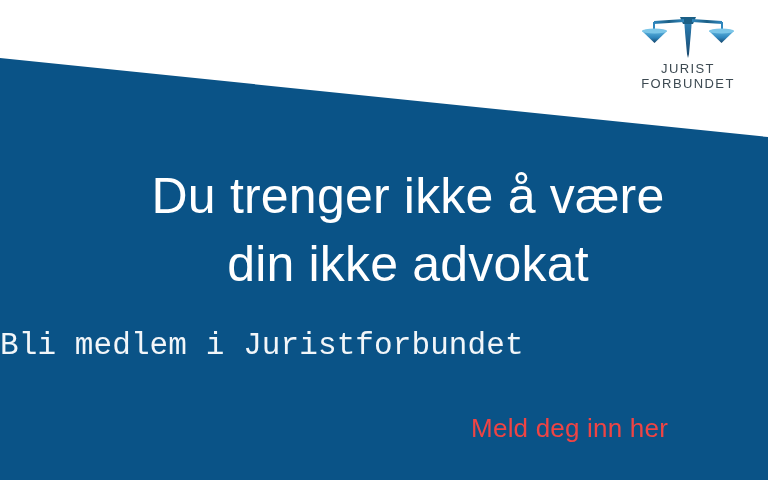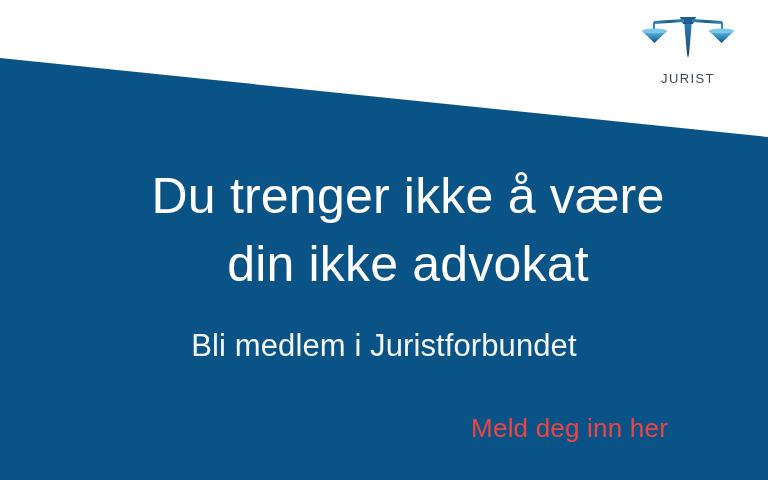--- a/index.html
+++ b/index.html
@@ -42,21 +42,21 @@
     text-align: center;
     z-index: 5;
   }
   .logo-mark {
     display: block;
     margin: 0 auto;
     width: 96px;
     height: 46px;
   }
   .logo-wordmark {
-    margin-top: 13px;
+    margin-top: 3px;
     line-height: 1.18;
   }
   .logo-line {
     display: block;
     font-family: "Liberation Sans", sans-serif;
     font-size: 13px;
     font-weight: 500;
     letter-spacing: 1.4px;
     color: #3d4a52;
     white-space: nowrap;
@@ -82,23 +82,22 @@
     white-space: nowrap;
     padding-left: 48px;
   }
 
   
   .subtitle {
     position: absolute;
     left: 0;
     top: 326px;
     width: 768px;
-    text-align: center;
     z-index: 4;
-    font-family: Liberation Sans, sans-serif;
+    font-family: Liberation Mono, monospace;
     font-weight: 400;
     font-size: 31px;
     line-height: 40px;
     color: #f2f6f9;
     letter-spacing: 0.1px;
     white-space: nowrap;
   }
 
   
   .cta {
@@ -155,20 +154,21 @@
       <rect x="81" y="10" width="2" height="9" fill="#2f86bd"></rect>
 
       <path d="M2 19 L27 19 L14.5 31 Z" fill="url(#panGrad)"></path>
       <ellipse cx="14.5" cy="19" rx="12.5" ry="2.6" fill="#7cc6e8"></ellipse>
 
       <path d="M69 19 L94 19 L81.5 31 Z" fill="url(#panGrad)"></path>
       <ellipse cx="81.5" cy="19" rx="12.5" ry="2.6" fill="#7cc6e8"></ellipse>
     </svg>
     <div class="logo-wordmark">
       <span class="logo-line">JURIST</span>
+      <span class="logo-line">FORBUNDET</span>
     </div>
   </div>
 
   <div class="headline">
     <span class="headline-line">Du trenger ikke å være</span>
     <span class="headline-line">din ikke advokat</span>
   </div>
 
   <div class="subtitle">Bli medlem i Juristforbundet</div>
 

